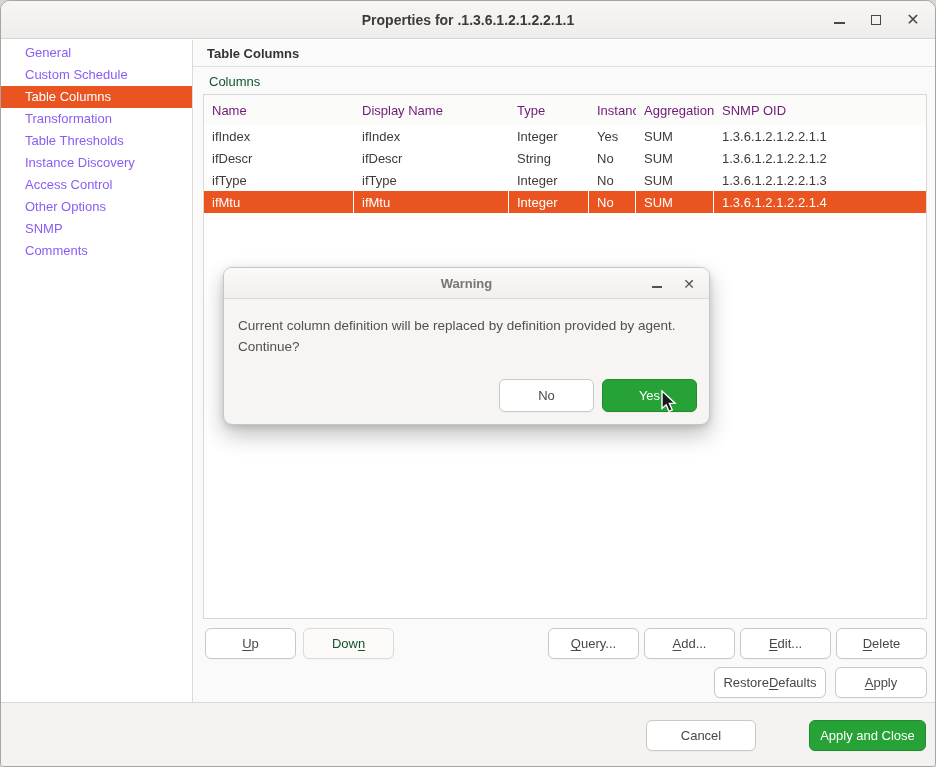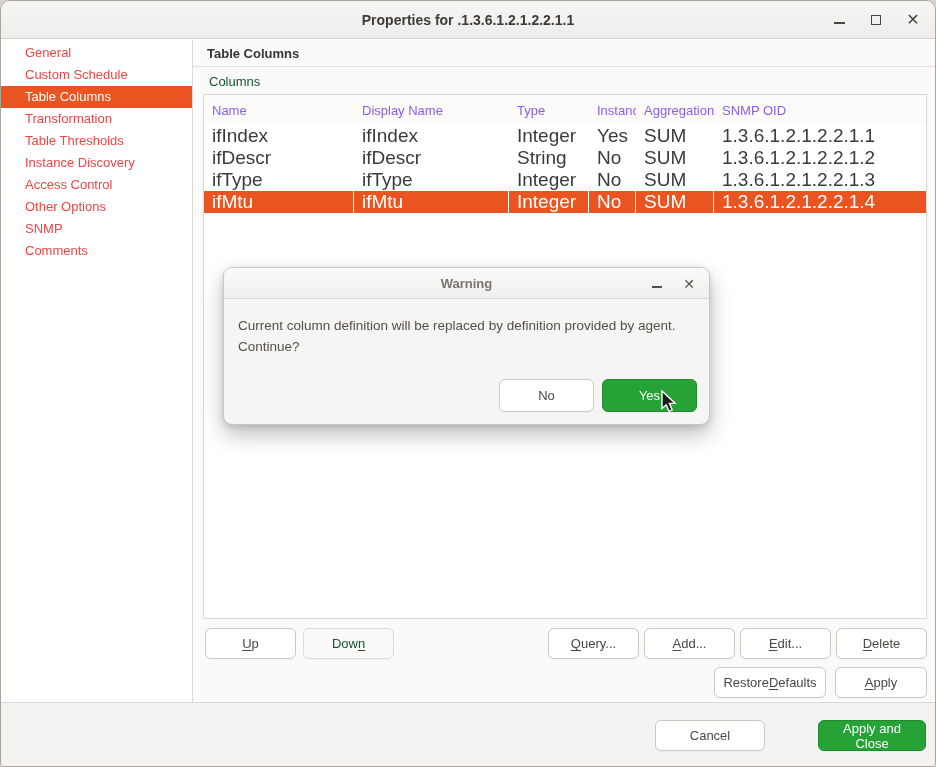--- a/index.html
+++ b/index.html
@@ -12,32 +12,32 @@
             display:flex;align-items:center;justify-content:center;text-align:center;}
   .titlebar .title{font-size:14px;font-weight:bold;color:#3d3a37;}
   .win-controls{position:absolute;right:10px;top:0;height:38px;display:flex;align-items:center;gap:13px;}
   .wc{width:24px;height:24px;display:flex;align-items:center;justify-content:center;color:#4a4742;cursor:default;}
   .glyph-min{width:11px;height:2px;background:#4a4742;margin-top:6px;}
   .glyph-max{width:10px;height:10px;border:1.5px solid #4a4742;}
   .glyph-close{font-size:16px;line-height:1;color:#4a4742;}
   
   .main{position:absolute;top:39px;left:0;right:0;bottom:64px;display:flex;}
   .sidebar{width:192px;background:#fff;border-right:1px solid #dedbd7;padding-top:2px;flex:none;}
-  .side-item{height:22px;line-height:22px;padding-left:24px;font-size:13px;color:#ef4444;
+  .side-item{height:22px;line-height:22px;padding-left:24px;font-size:13px;color:#8b5cf6;
              white-space:nowrap;cursor:default;}
   .side-item.selected{background:var(--accent-orange,#e95420);color:#fff;}
   .content{position:relative;flex:1;background:#fafafa;}
   .content-header{height:27px;line-height:27px;padding-left:14px;font-size:13px;font-weight:bold;
                   color:#35332f;border-bottom:1px solid #e2dfdc;background:#fafafa;}
   .columns-label{position:absolute;top:34px;left:16px;font-size:13px;color:#14532d;}
   
   .table-box{position:absolute;left:10px;right:8px;top:54px;bottom:83px;background:#fff;
              border:1px solid #dbd8d4;}
-  .t-header{display:flex;height:30px;align-items:flex-end;background:#fbfbfa;color:#8b5cf6;font-size:13px;}
-  .t-row{display:flex;height:22px;align-items:center;font-size:19px;color:#3e3b37;}
+  .t-header{display:flex;height:30px;align-items:flex-end;background:#fbfbfa;color:#701a75;font-size:13px;}
+  .t-row{display:flex;height:22px;align-items:center;font-size:13px;color:#3e3b37;}
   .t-row.selected{background:var(--accent-orange,#e95420);color:#fff;}
   .cell{padding-left:8px;white-space:nowrap;overflow:hidden;flex:none;height:100%;display:flex;align-items:center;}
   .c0{width:150px}.c1{width:155px}.c2{width:80px}.c3{width:47px}.c4{width:78px}.c5{flex:1;}
   .t-row.selected .cell{border-right:1px solid #fff;}
   .t-row.selected .cell.c5{border-right:none;}
   
   .btn{height:31px;border:1px solid #cdc8c2;border-radius:6px;background:#fff;font-size:13px;
        color:#4b4843;display:flex;align-items:center;justify-content:center;cursor:default;
        box-shadow:0 1px 1px rgba(0,0,0,0.03);font-family:inherit;}
   .btn.disabled{color:#14532d;border-color:#dedad5;background:#fbfaf9;}
@@ -45,21 +45,21 @@
   .mn{text-decoration:underline;text-underline-offset:2px;}
   .btn-row-top{position:absolute;left:12px;right:8px;top:588px;display:flex;}
   .btn-row-top .btn{width:91px;}
   .gap7{width:7px;flex:none;} .gap5{width:5px;flex:none;} .spacer{flex:1;}
   .btn-row-bottom{position:absolute;right:8px;top:627px;display:flex;}
   .btn-restore{width:112px;} .btn-apply{width:92px;margin-left:9px;}
   
   .bottom-bar{position:absolute;left:0;right:0;bottom:0;height:64px;background:#f4f3f1;
               border-top:1px solid #dcd8d4;}
   .bottom-btns{position:absolute;right:9px;top:17px;display:flex;gap:48px;}
-  .btn-cancel{width:110px;} .btn-apply-close{width:108px;margin-left:5px;}
+  .btn-cancel{width:110px;} .btn-apply-close{width:117px;margin-left:5px;}
   
   .dialog{position:absolute;left:222px;top:266px;width:487px;height:158px;background:#f6f5f3;
           border:1px solid #c9c5c0;border-radius:9px;box-shadow:0 10px 22px rgba(0,0,0,0.25),0 2px 6px rgba(0,0,0,0.12);
           z-index:10;}
   .dialog-titlebar{height:31px;border-bottom:1px solid #dcd9d5;border-radius:8px 8px 0 0;
                    background:linear-gradient(#fbfaf9,#f1efed);display:flex;align-items:center;justify-content:center;}
   .dialog-title{font-size:13px;font-weight:bold;color:#797571;}
   .dialog-controls{position:absolute;right:10px;top:0;height:31px;display:flex;align-items:center;gap:12px;}
   .dc{width:20px;height:20px;display:flex;align-items:center;justify-content:center;color:#55514c;}
   .dc .glyph-min{width:10px;background:#55514c;}

